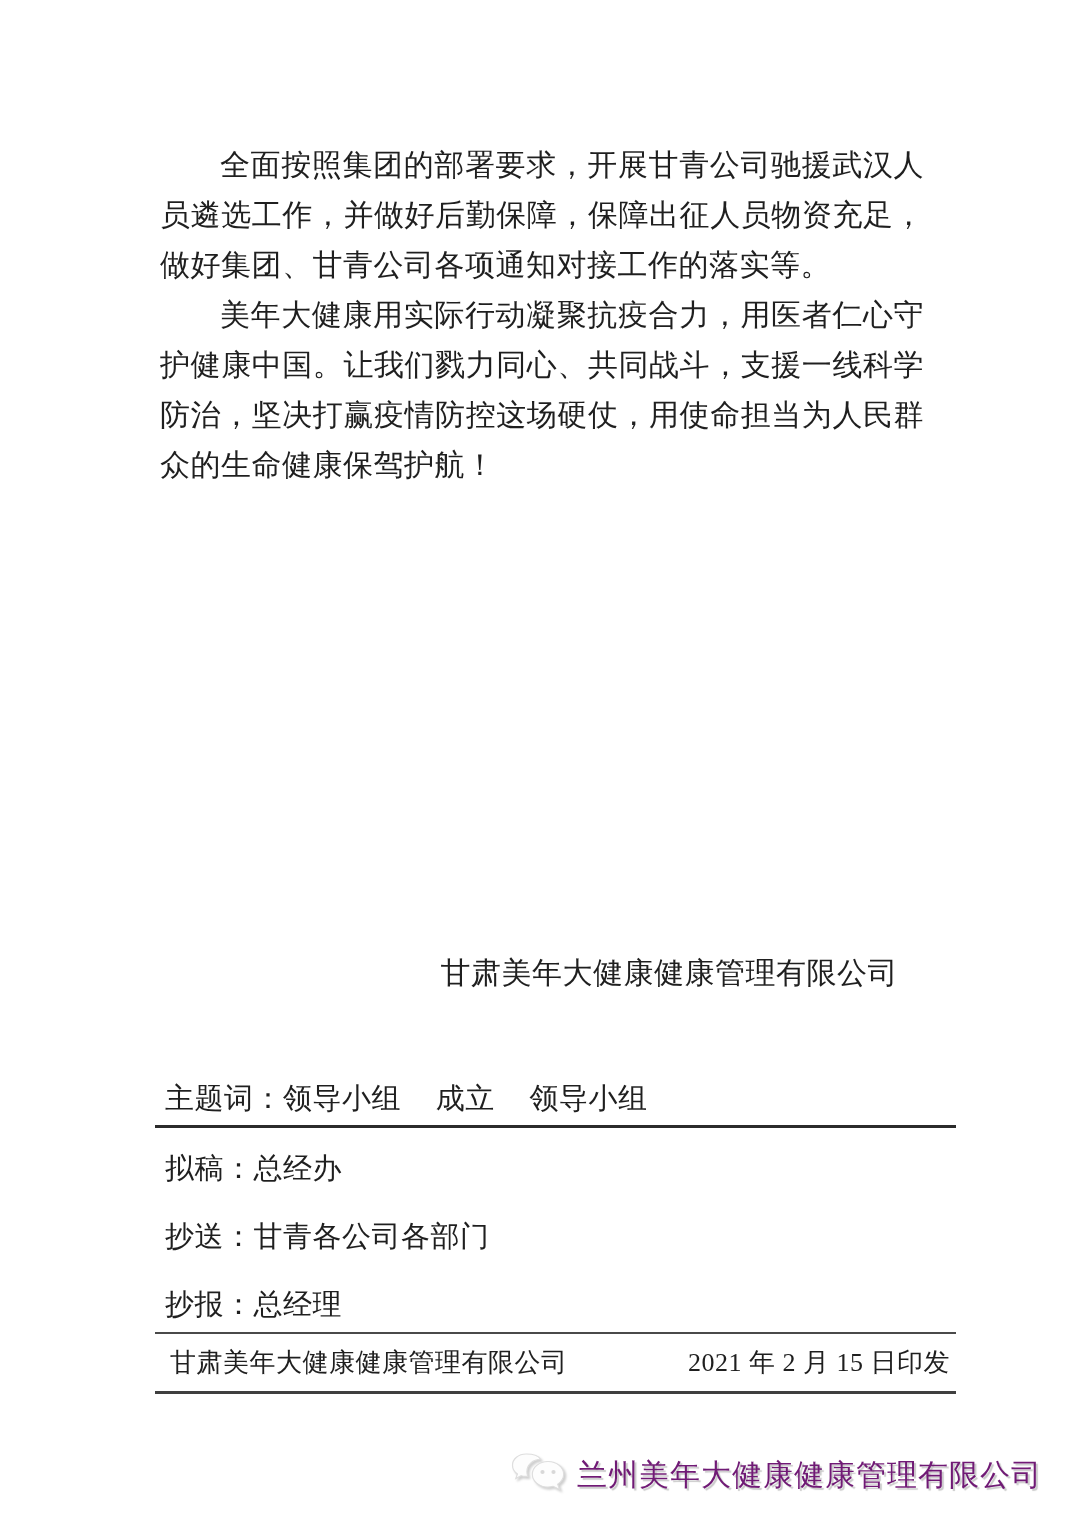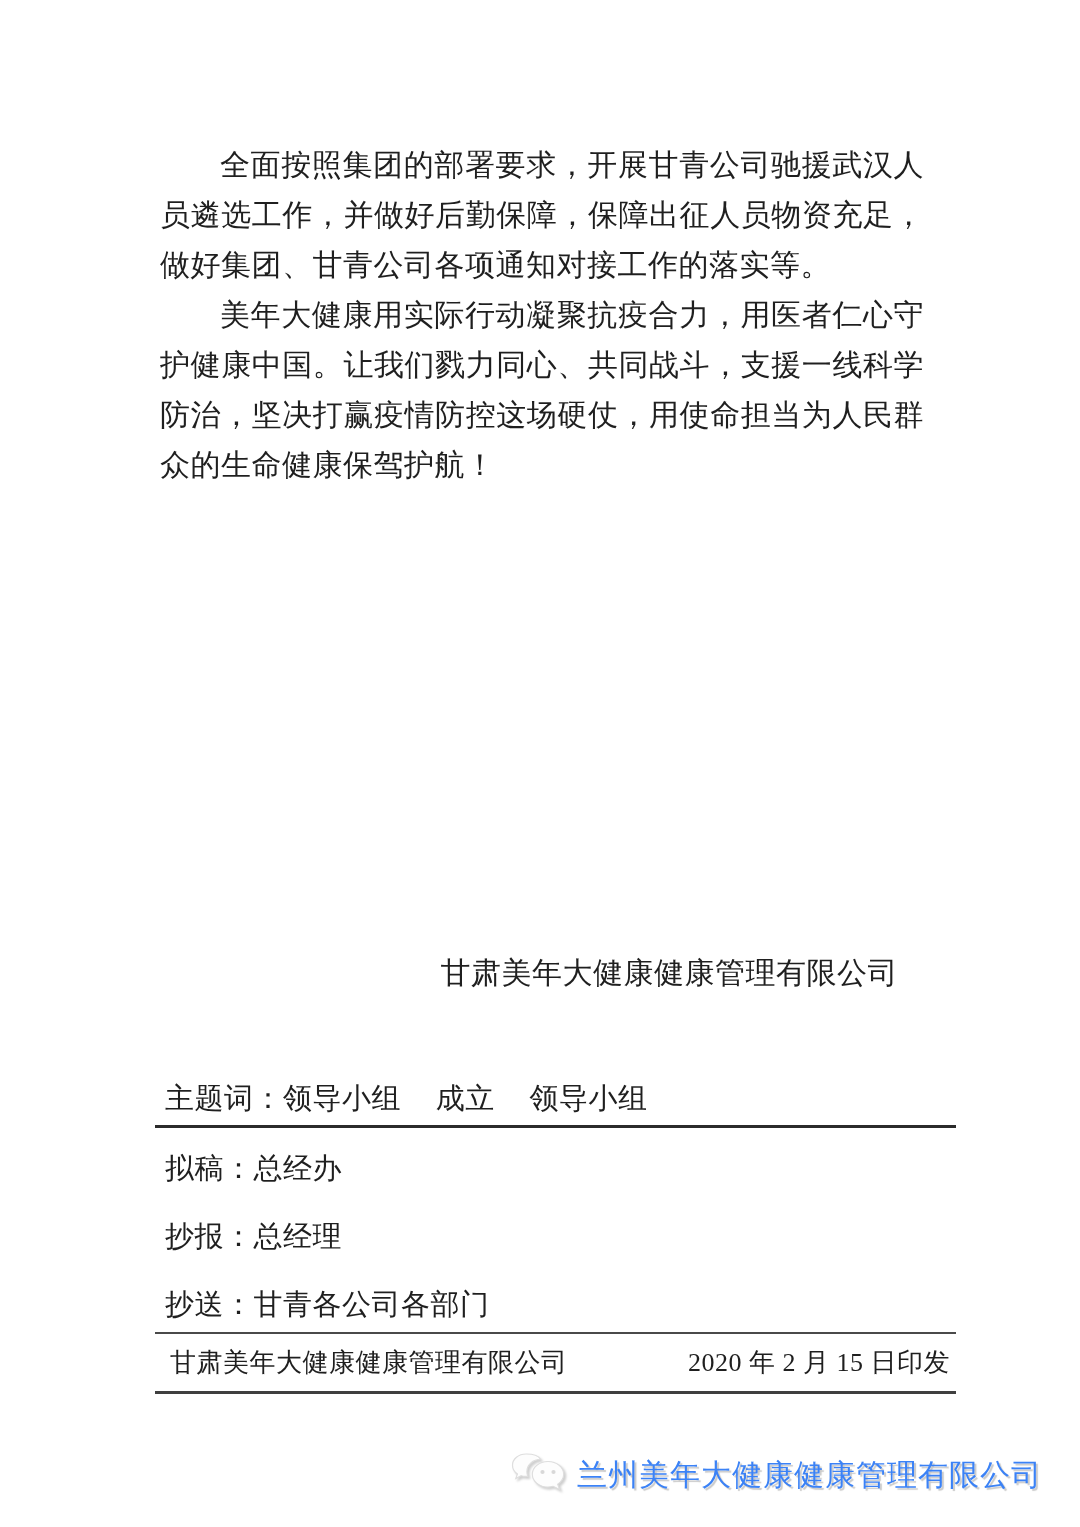--- a/index.html
+++ b/index.html
@@ -115,21 +115,21 @@
     right: 38px;
     height: 54px;
     display: flex;
     align-items: center;
     gap: 10px;
     white-space: nowrap;
   }
   .watermark-text {
     font-size: 30px;
     letter-spacing: 1px;
-    color: #3b82f6;
+    color: #701a75;
     text-shadow: 2px 2px 1px #c9c9c9, -1px -1px 0 #ffffff;
     font-family: "Liberation Sans", "DejaVu Sans", sans-serif;
   }
   .watermark-icon-wrap {
     width: 56px;
     height: 46px;
     filter: drop-shadow(2px 2px 1px #cfcfcf);
   }
 </style>
 </head>
@@ -152,32 +152,32 @@
       <span>主题词：</span><span class="term">领导小组</span><span class="term">成立</span><span class="term">领导小组</span>
     </div>
 
     <div class="rule-thick"></div>
 
     <div class="meta-row">
       <span>拟稿：</span><span>总经办</span>
     </div>
 
     <div class="meta-row">
-      <span>抄报：</span><span>总经理</span>
+      <span>抄送：</span><span>甘青各公司各部门</span>
     </div>
 
     <div class="meta-row">
-      <span>抄送：</span><span>甘青各公司各部门</span>
+      <span>抄报：</span><span>总经理</span>
     </div>
 
     <div class="rule-mid"></div>
 
     <div class="colophon-row">
       <span>甘肃美年大健康健康管理有限公司</span>
-      <span>2020 年 2 月 15 日印发</span>
+      <span>2021 年 2 月 15 日印发</span>
     </div>
 
     <div class="rule-bottom"></div>
 
   </div>
 
   <div class="watermark">
     <span class="watermark-icon-wrap">
       <svg width="56" height="46" viewBox="0 0 56 46" xmlns="http://www.w3.org/2000/svg">
         <g fill="#fdfdfd" stroke="#dedede" stroke-width="1.2">

